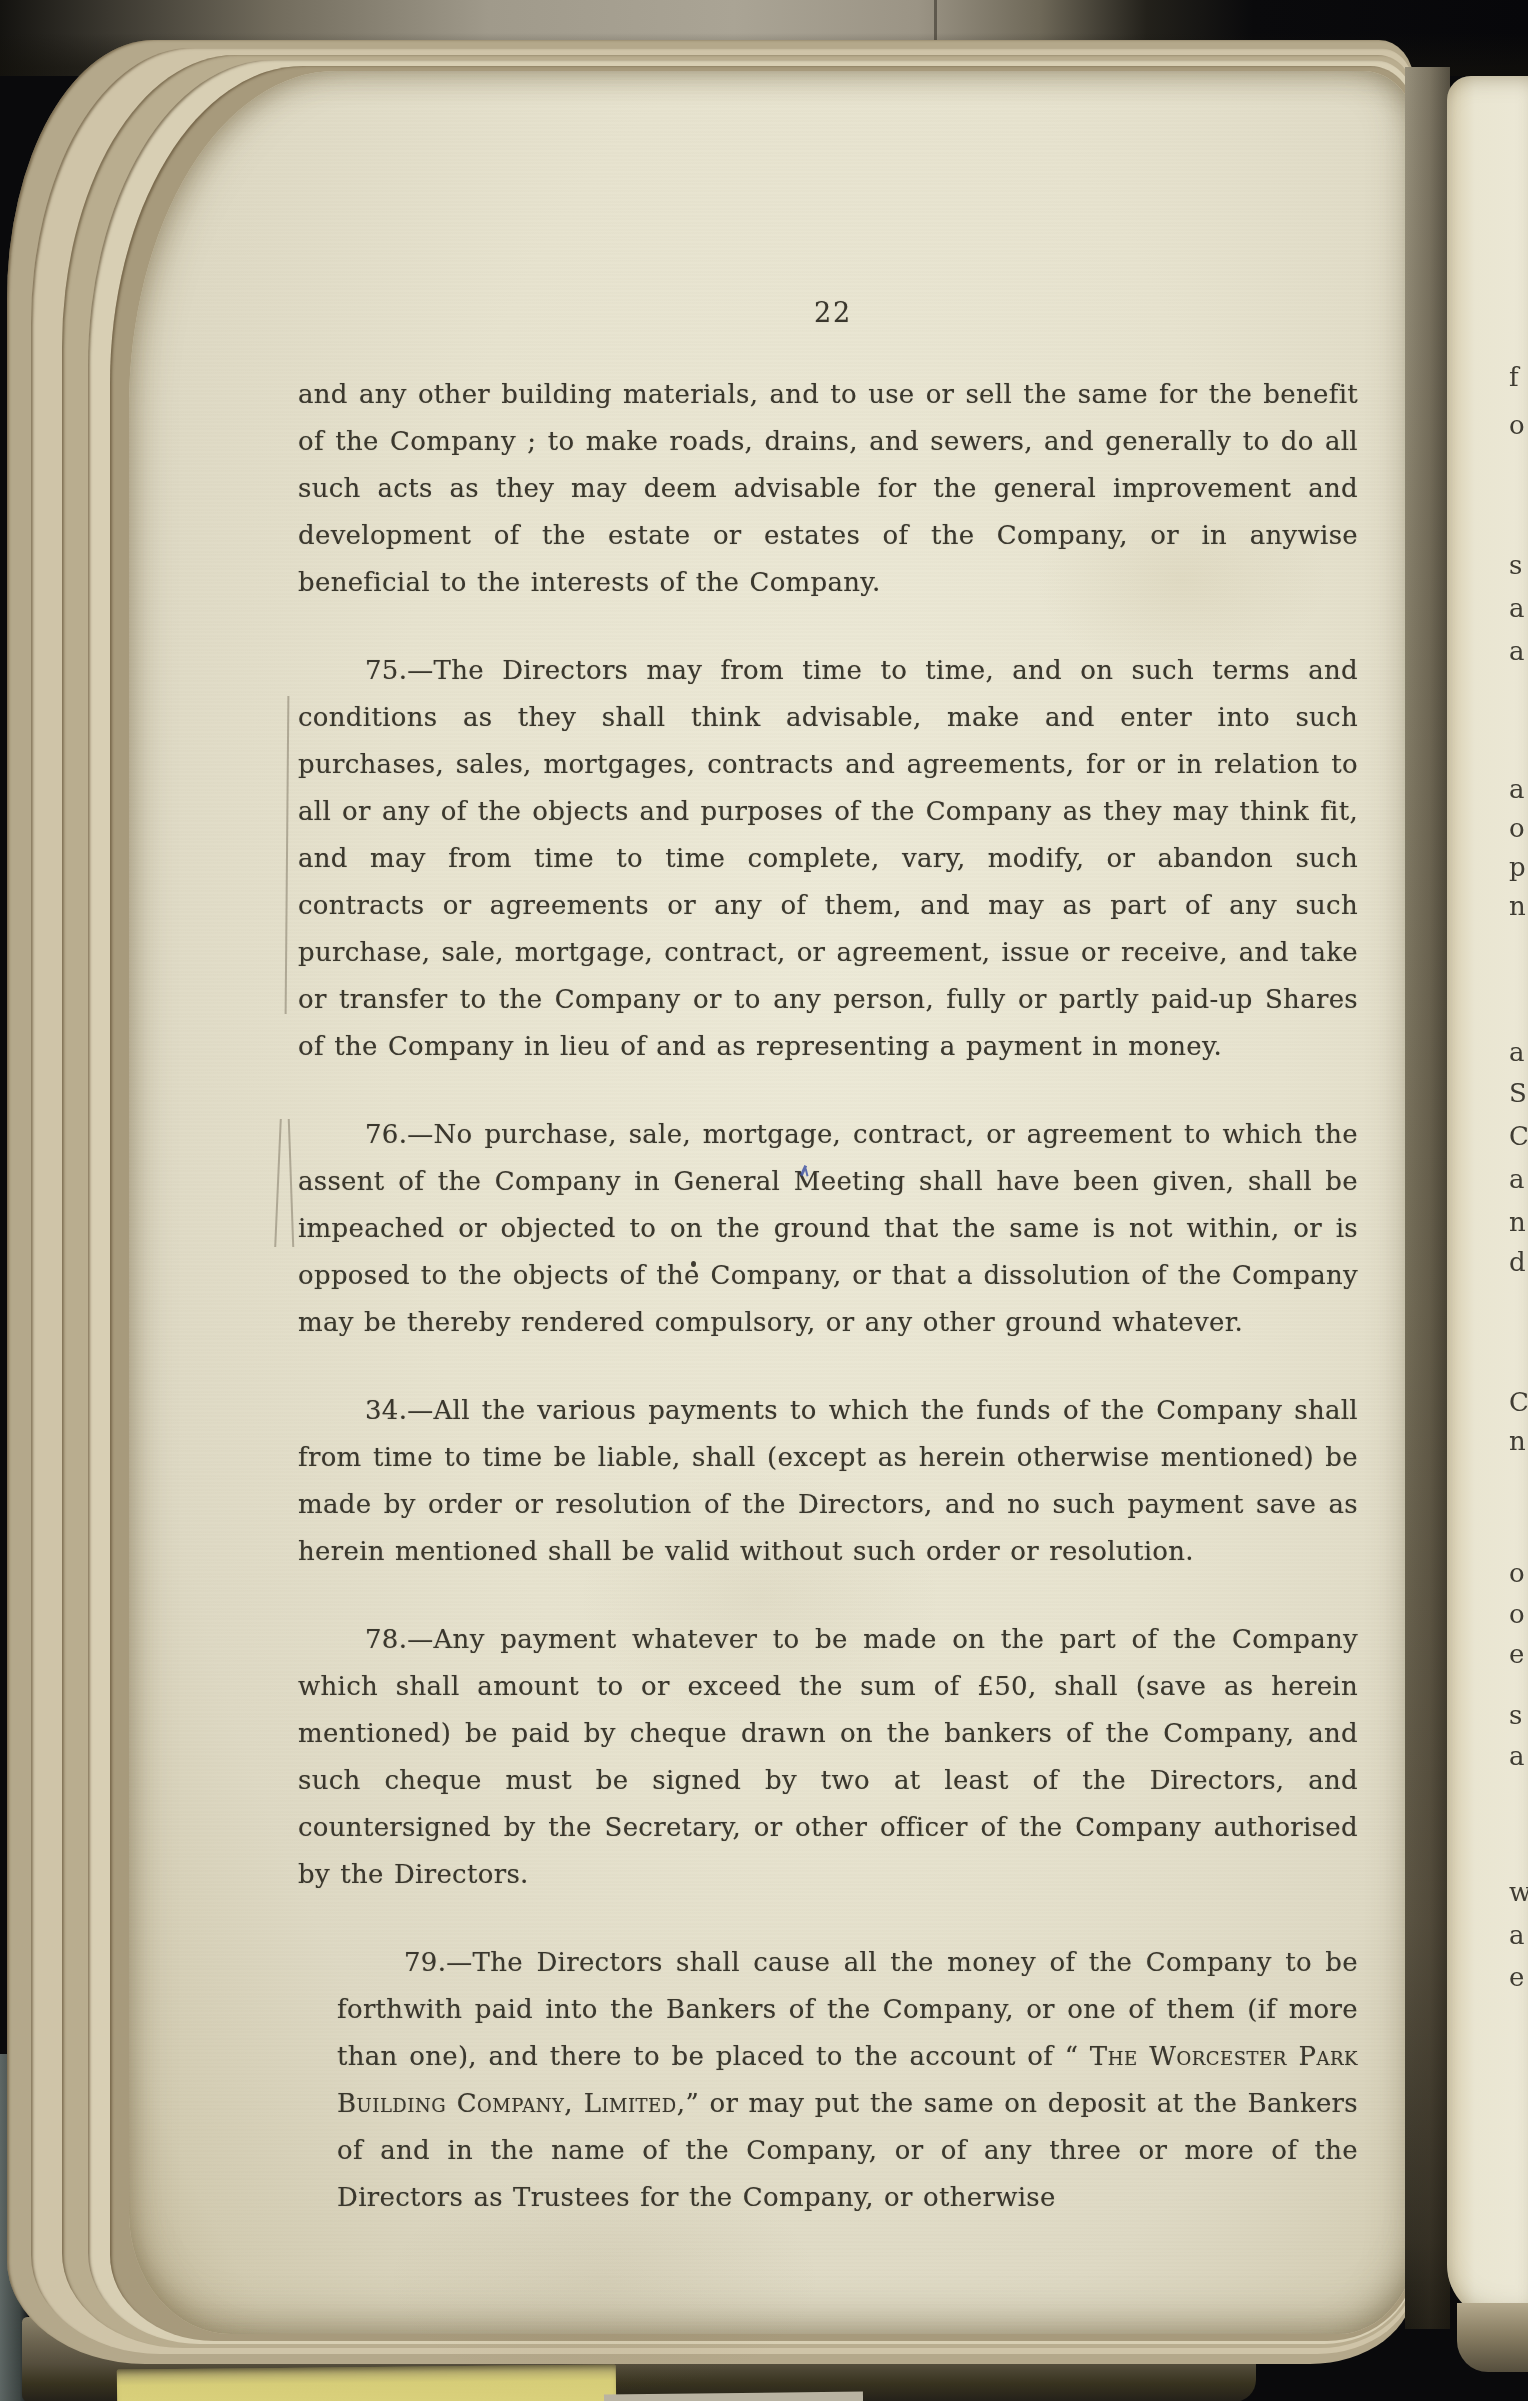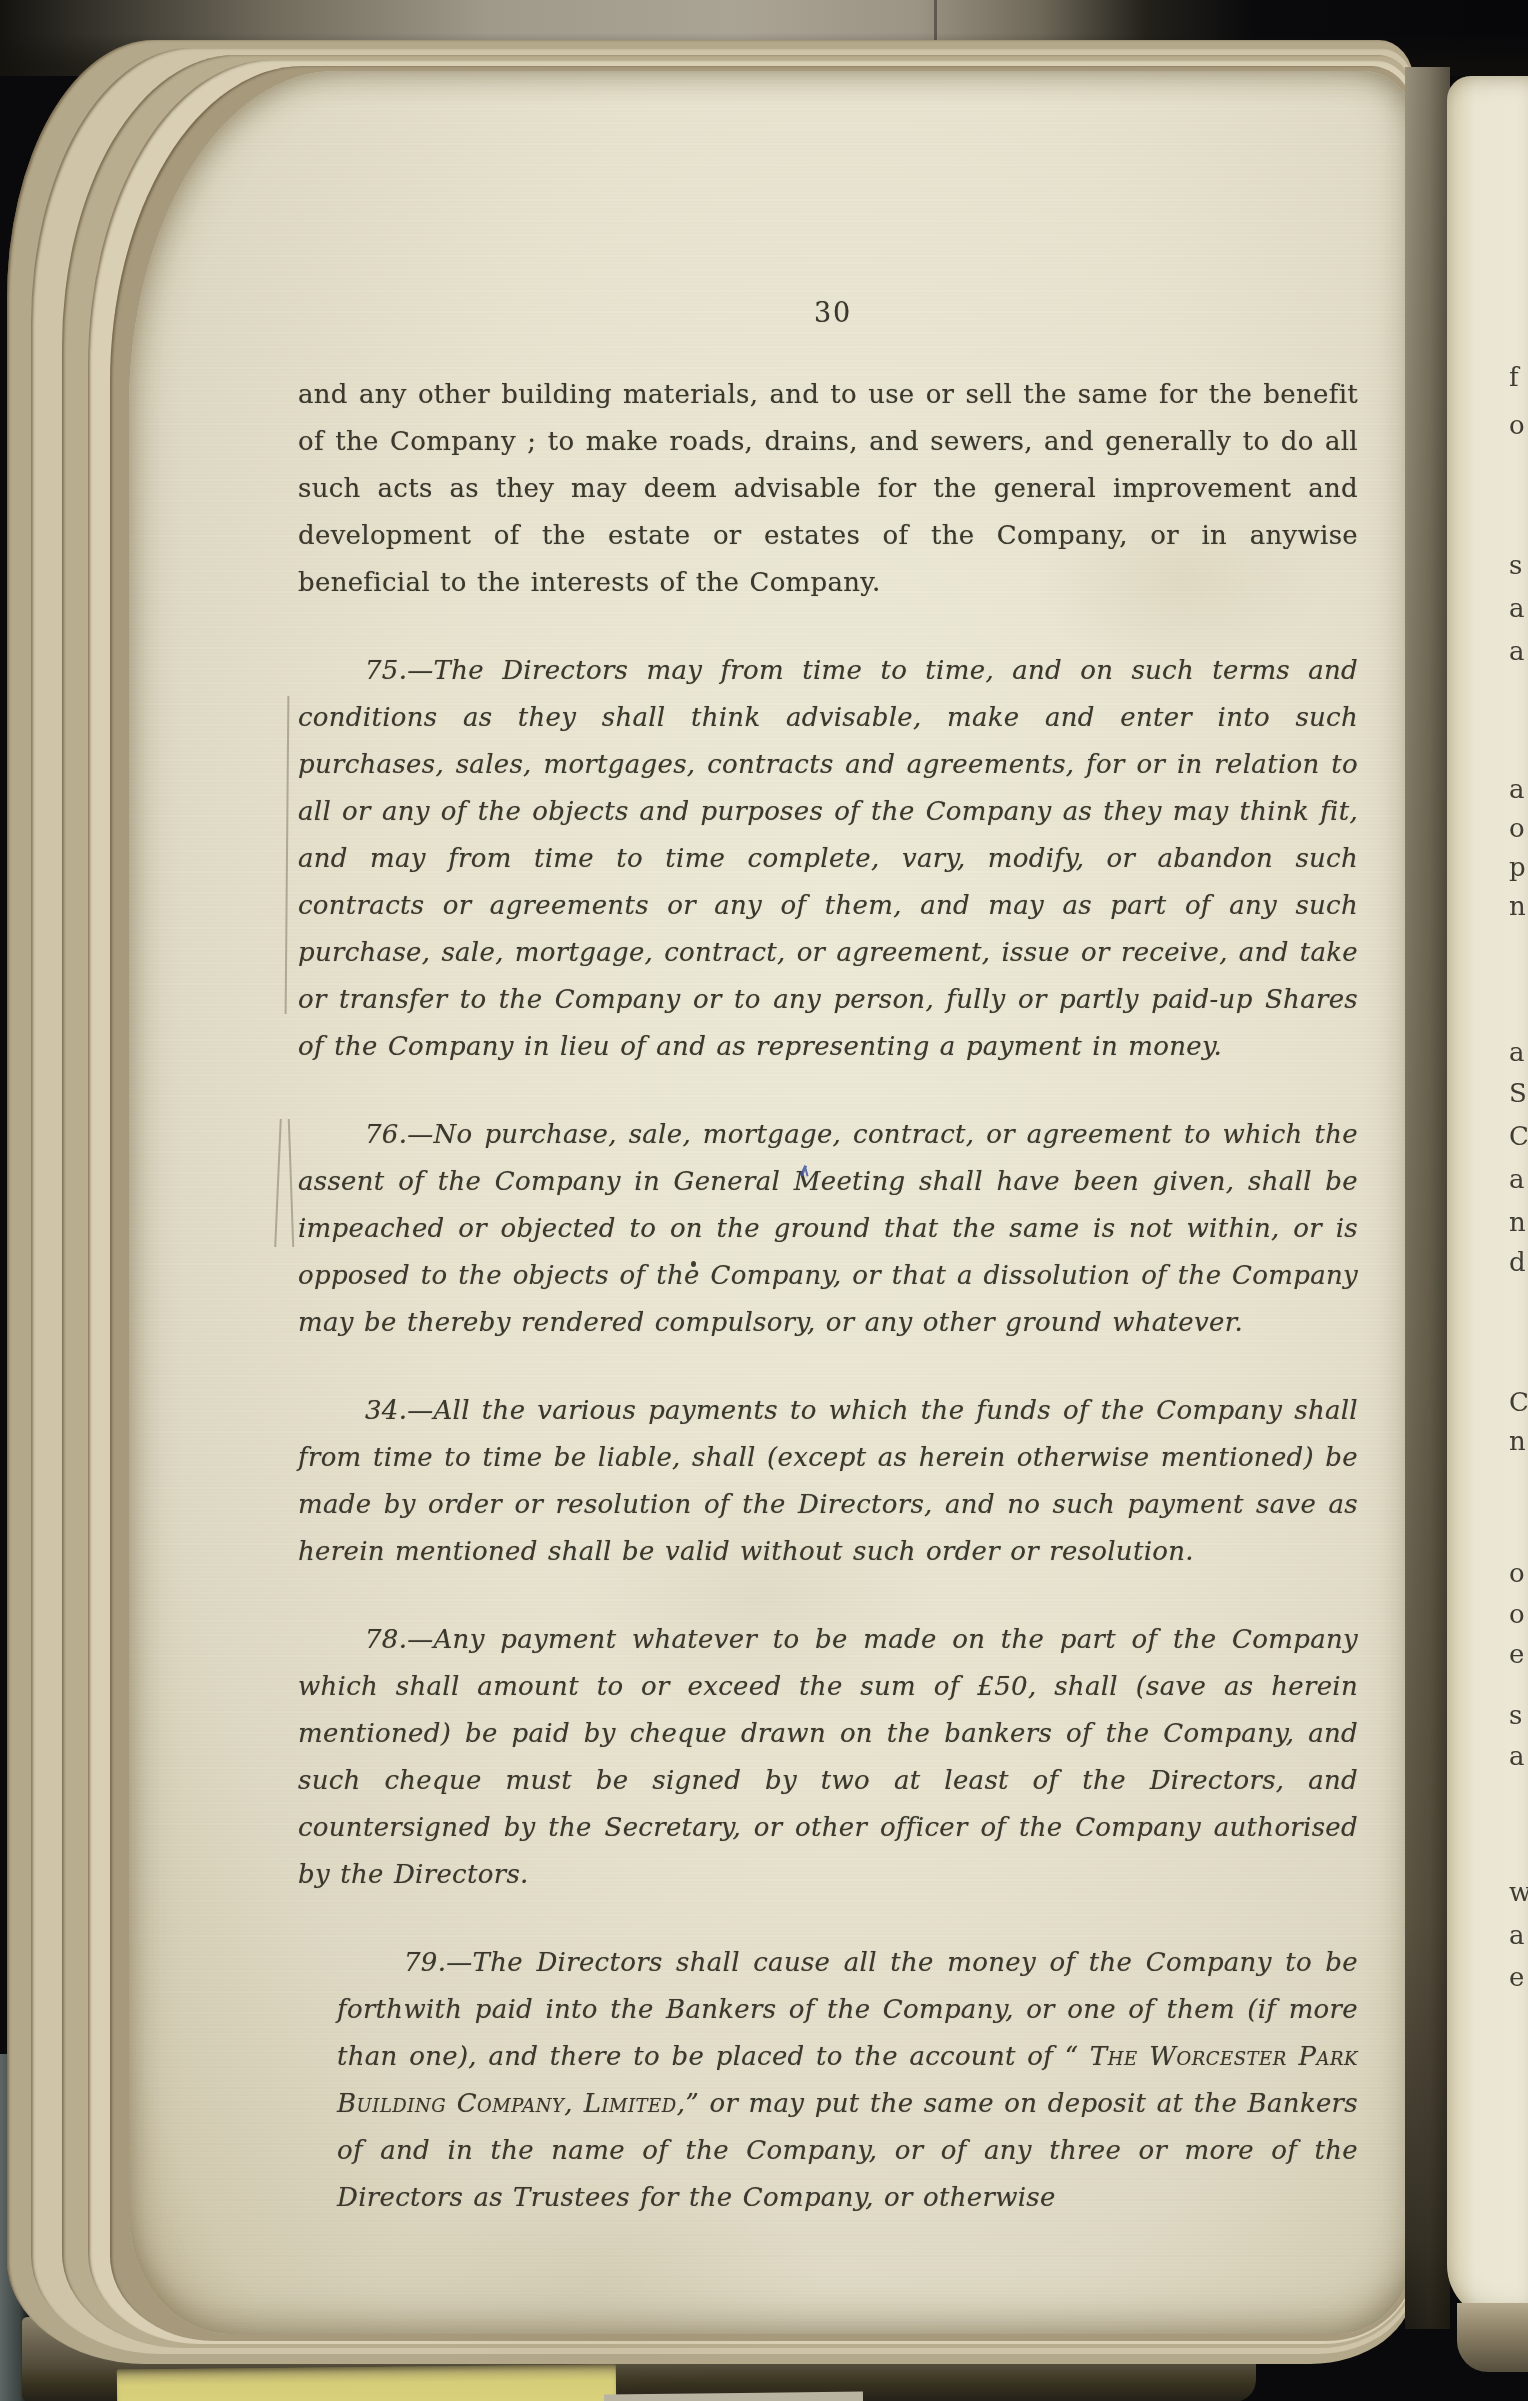--- a/index.html
+++ b/index.html
@@ -90,21 +90,21 @@
     font-size:27px;color:var(--ink,#3a372d);letter-spacing:1.7px;
     text-shadow:0 0 0.9px rgba(58,54,45,.45);
   }
   .text-block{
     position:absolute;left:298px;top:371px;width:1060px;
     font-size:26px;line-height:47px;text-align:justify;
     color:var(--ink,#3a372d);word-spacing:1.7px;letter-spacing:0.3px;
     text-shadow:0 0 0.9px rgba(58,54,45,.45);
   }
   .text-block p{margin:0 0 41px 0;}
-  .text-block p.indent{text-indent:67px;font-style:italic;}
+  .text-block p.indent{text-indent:67px;}
   .text-block p:last-child{margin-bottom:0;margin-left:39px;}
   .sc{font-variant:small-caps;letter-spacing:0.5px;}
   
   .pencil{position:absolute;background:var(--pencil,#6e6655);opacity:.45;}
   .pencil.m1{left:286px;top:696px;width:1.7px;height:318px;transform:rotate(.5deg);}
   .pencil.m2{left:277px;top:1119px;width:1.7px;height:128px;transform:rotate(2.5deg);}
   .pencil.m3{left:290px;top:1119px;width:1.7px;height:128px;transform:rotate(-2deg);}
   .blue-mark{position:absolute;left:802px;top:1165px;width:2.6px;height:11.2px;
     background:var(--annotation_blue,#4558a6);transform:rotate(24deg);opacity:.85;}
   .blue-mark::after{content:"";position:absolute;left:3.5px;top:1.7px;width:1.7px;height:7.8px;
@@ -130,21 +130,21 @@
     <div class="sheet s4"></div>
     <div class="sheet s5"></div>
   </div>
 
   <div class="main-page">
     <div class="stain a"></div>
     <div class="stain b"></div>
     <div class="stain c"></div>
   </div>
 
-  <div class="page-num">30</div>
+  <div class="page-num">22</div>
 
   <div class="text-block">
       <p><span>and any other building materials, and to use or sell the same for the benefit of the Company ; to make roads, drains, and sewers, and generally to do all such acts as they may deem advisable for the general improvement and development of the estate or estates of the Company, or in anywise beneficial to the interests of the Company.</span></p>
       <p class="indent"><span>75.—The Directors may from time to time, and on such terms and conditions as they shall think advisable, make and enter into such purchases, sales, mortgages, contracts and agreements, for or in relation to all or any of the objects and purposes of the Company as they may think fit, and may from time to time complete, vary, modify, or abandon such contracts or agreements or any of them, and may as part of any such purchase, sale, mortgage, contract, or agreement, issue or receive, and take or transfer to the Company or to any person, fully or partly paid-up Shares of the Company in lieu of and as representing a payment in money.</span></p>
       <p class="indent"><span>76.—No purchase, sale, mortgage, contract, or agreement to which the assent of the Company in General Meeting shall have been given, shall be impeached or objected to on the ground that the same is not within, or is opposed to the objects of the Company, or that a dissolution of the Company may be thereby rendered compulsory, or any other ground whatever.</span></p>
       <p class="indent"><span>34.—All the various payments to which the funds of the Company shall from time to time be liable, shall (except as herein otherwise mentioned) be made by order or resolution of the Directors, and no such payment save as herein mentioned shall be valid without such order or resolution.</span></p>
       <p class="indent"><span>78.—Any payment whatever to be made on the part of the Company which shall amount to or exceed the sum of £50, shall (save as herein mentioned) be paid by cheque drawn on the bankers of the Company, and such cheque must be signed by two at least of the Directors, and countersigned by the Secretary, or other officer of the Company authorised by the Directors.</span></p>
       <p class="indent"><span>79.—The Directors shall cause all the money of the Company to be forthwith paid into the Bankers of the Company, or one of them (if more than one), and there to be placed to the account of “ </span><span class="sc">The Worcester Park Building Company, Limited,</span><span>” or may put the same on deposit at the Bankers of and in the name of the Company, or of any three or more of the Directors as Trustees for the Company, or otherwise</span></p>
     </div>
 

